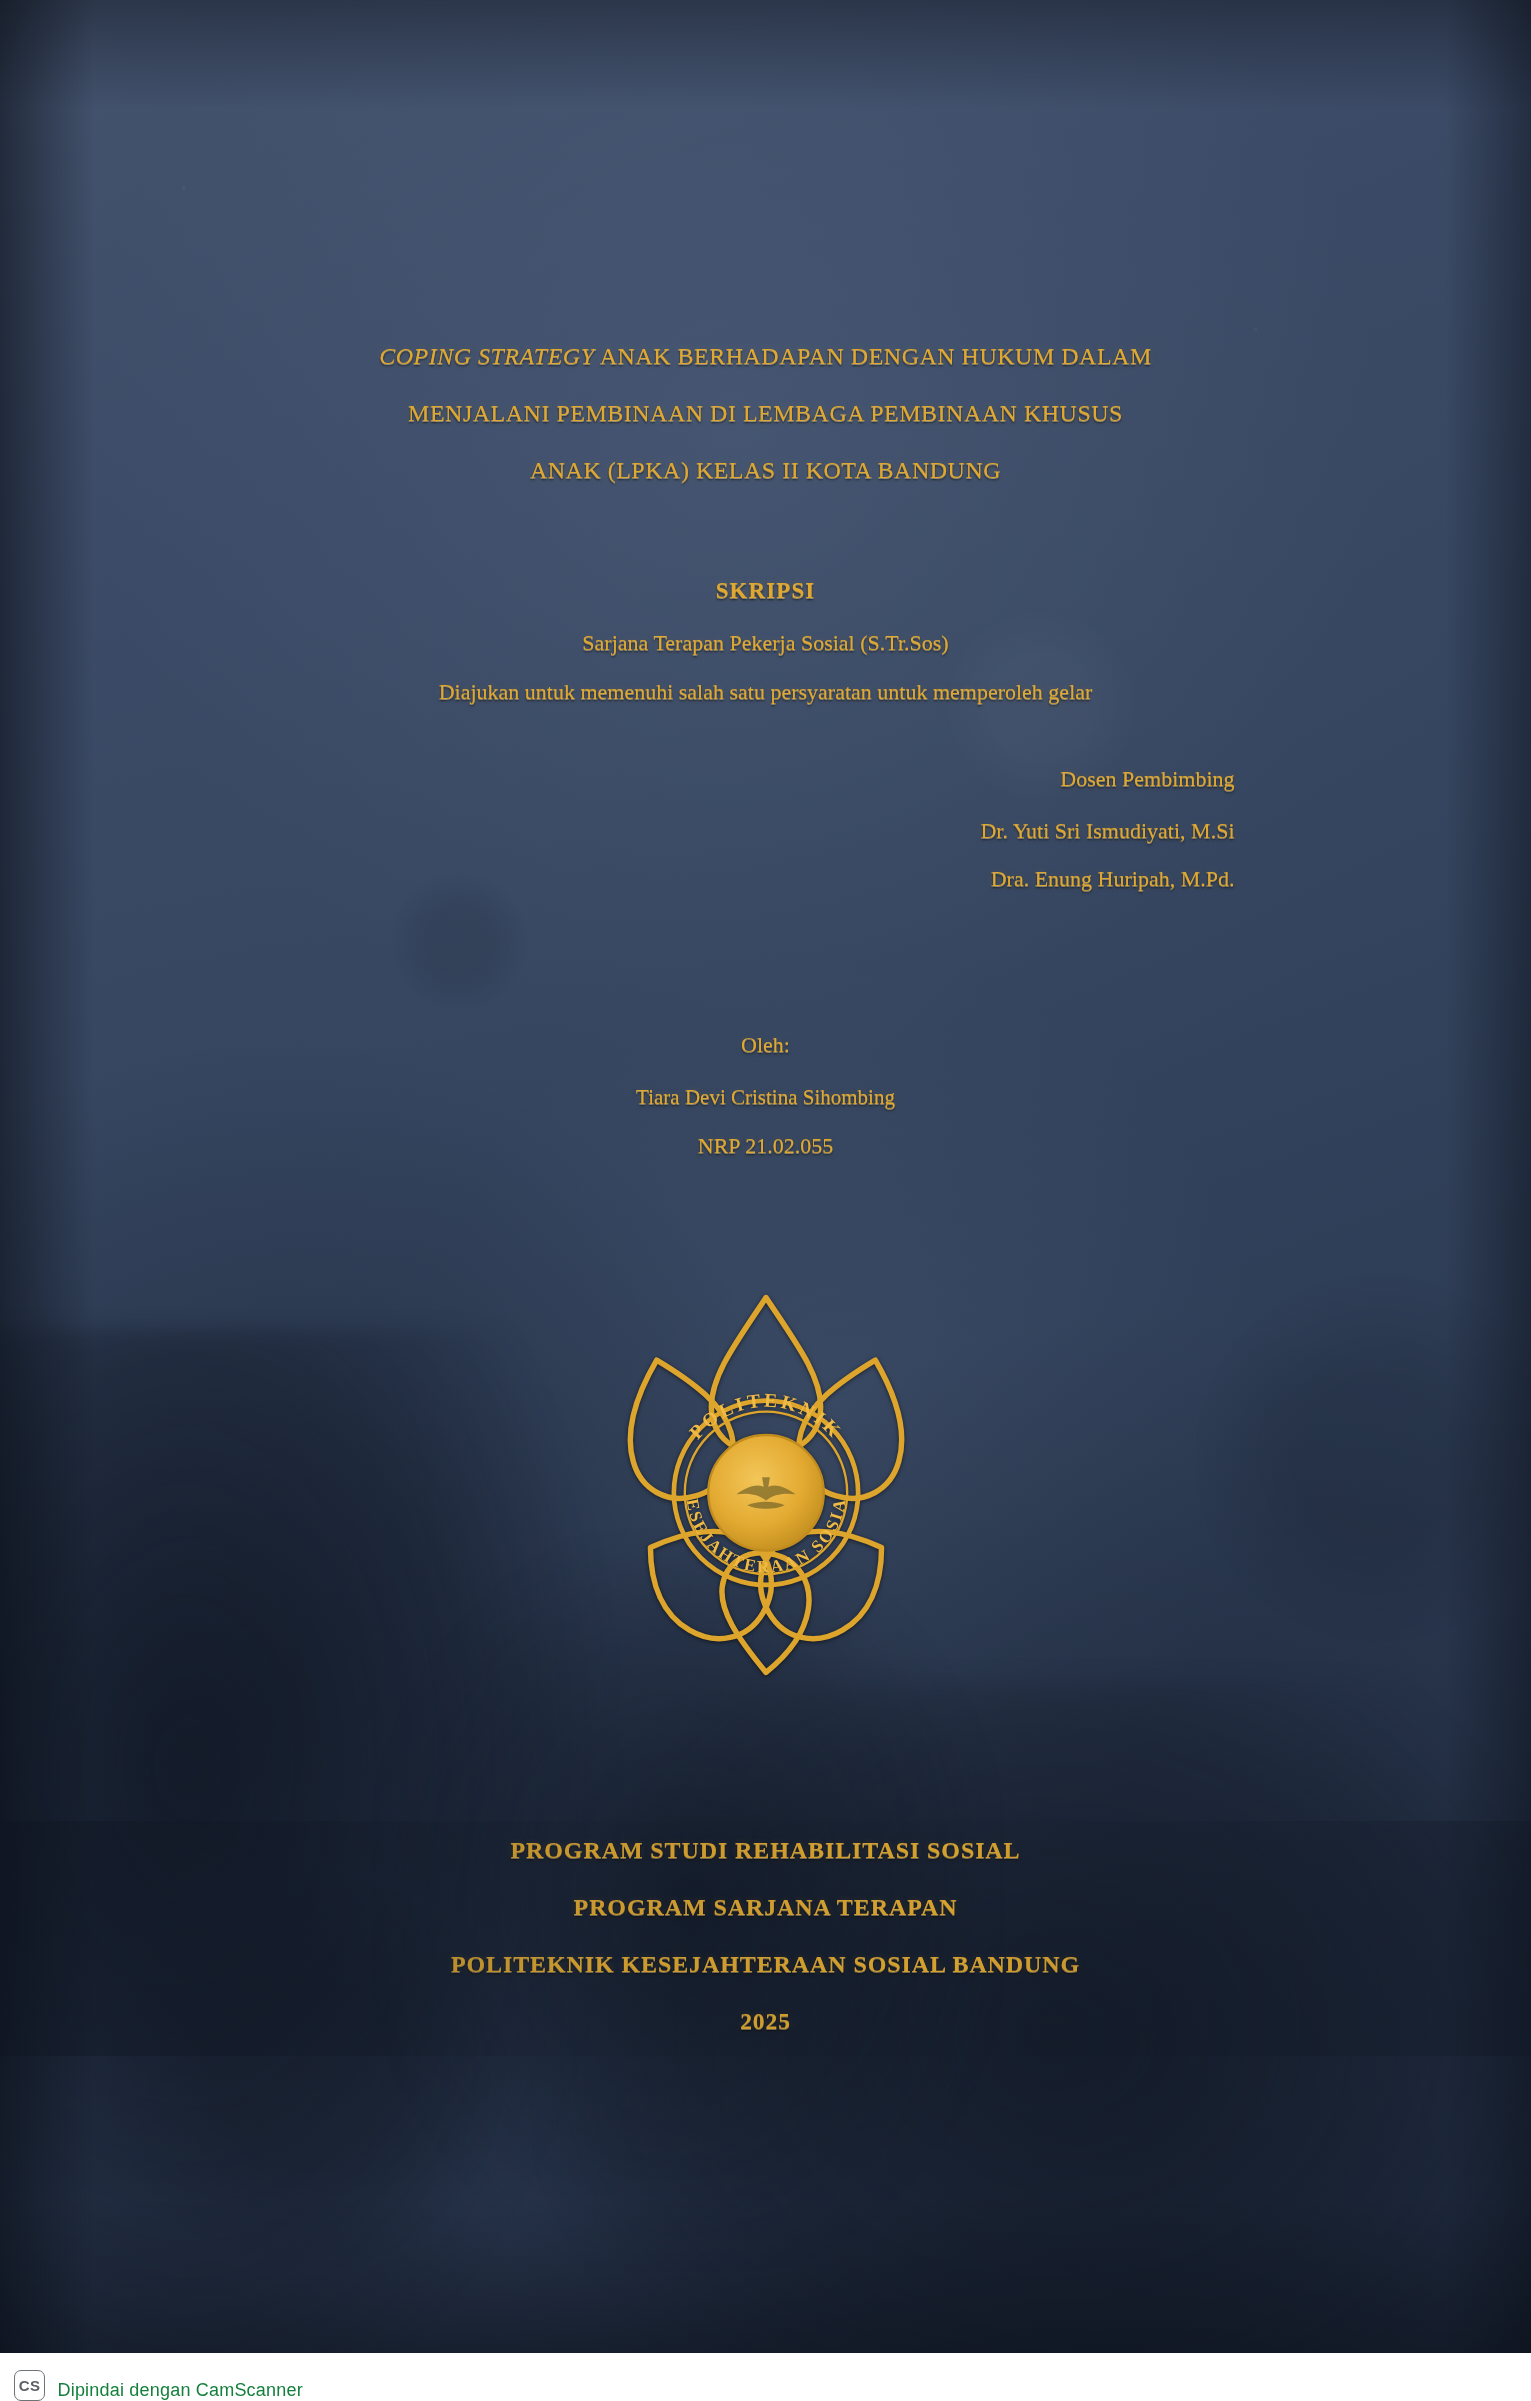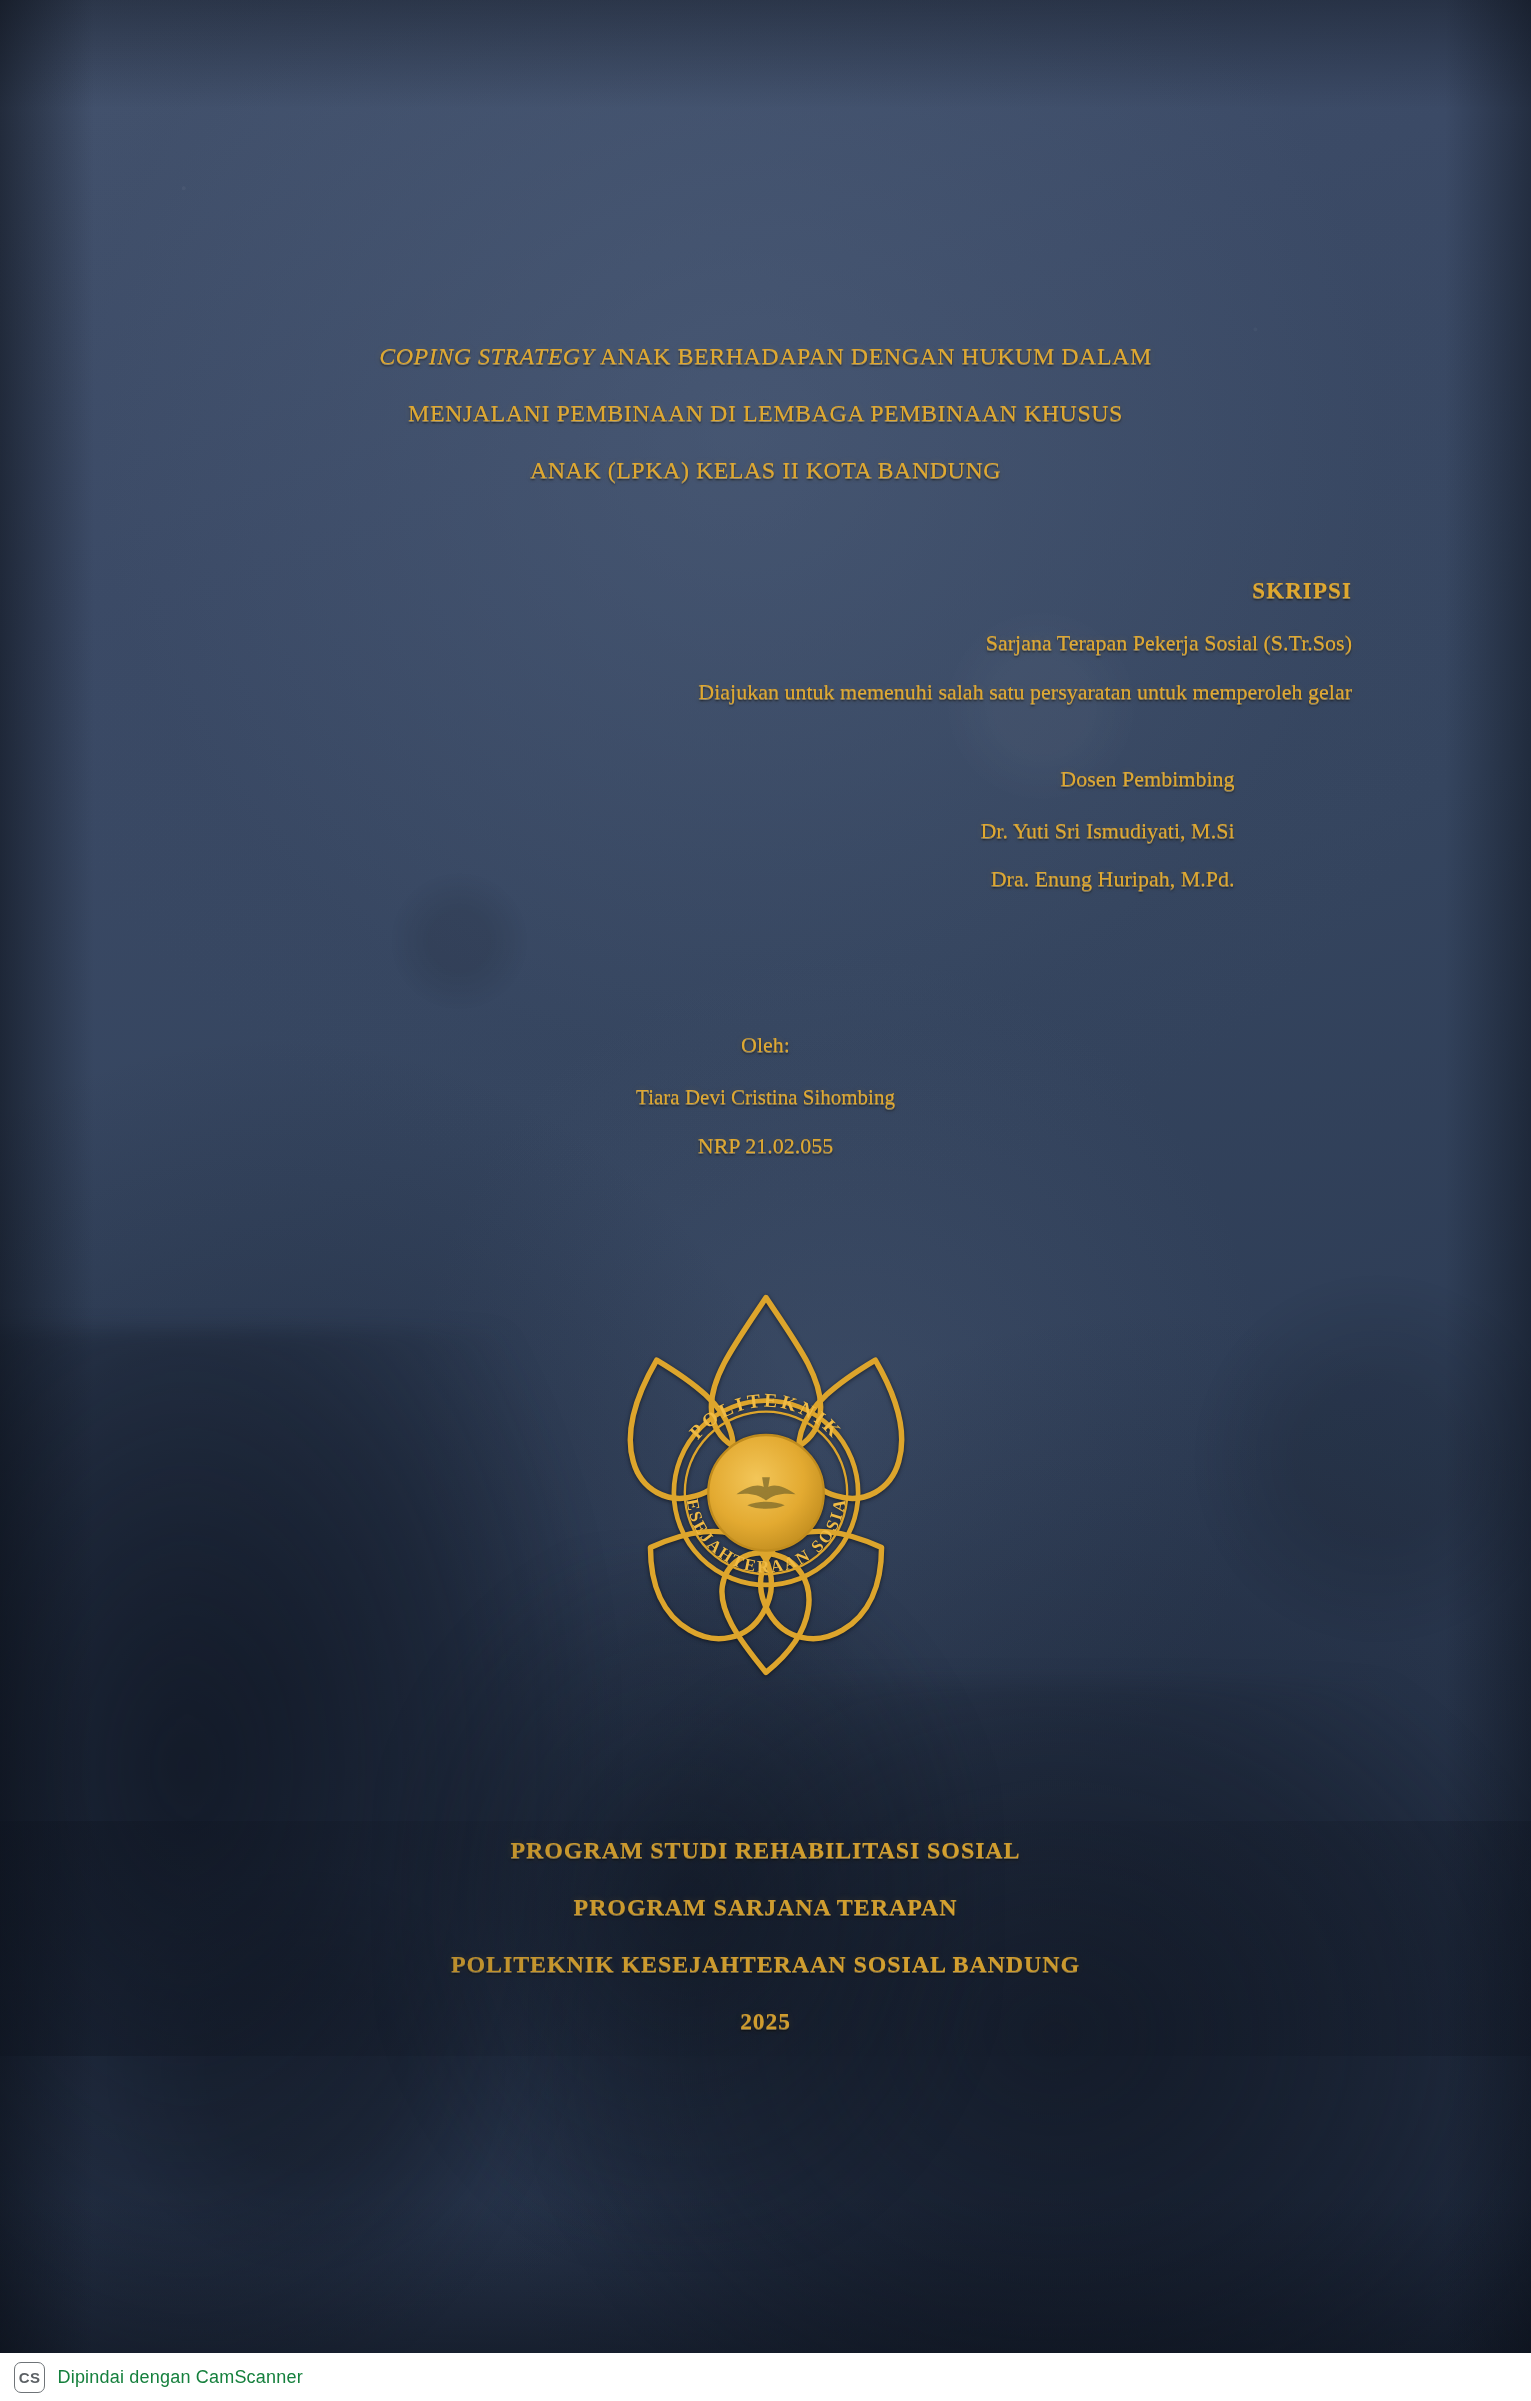--- a/index.html
+++ b/index.html
@@ -123,21 +123,20 @@
   .title-line .ital {
     font-style: italic;
   }
 
   .skripsi-block {
     position: absolute;
     left: 50%;
     transform: translateX(-50%);
     top: 578px;
     width: 1173px;
-    text-align: right;
   }
   .skripsi-word {
     font-size: 23px;
     font-weight: bold;
     letter-spacing: 1.1px;
     margin-bottom: 28px;
   }
   .skripsi-sub {
     font-size: 22px;
     line-height: 1.0;
@@ -229,21 +228,21 @@
 
   
   .scanner-bar {
     position: absolute;
     left: 0;
     top: 2353px;
     width: 1531px;
     height: 48px;
     background: #ffffff;
     display: flex;
-    align-items: center;
+    align-items: flex-end;
     padding-left: 14px;
     box-sizing: border-box;
   }
   .cs-logo {
     width: 31px;
     height: 31px;
     border: 1.6px solid #6f7478;
     border-radius: 7px;
     color: #5c6165;
     font-family: "Liberation Sans", sans-serif;

